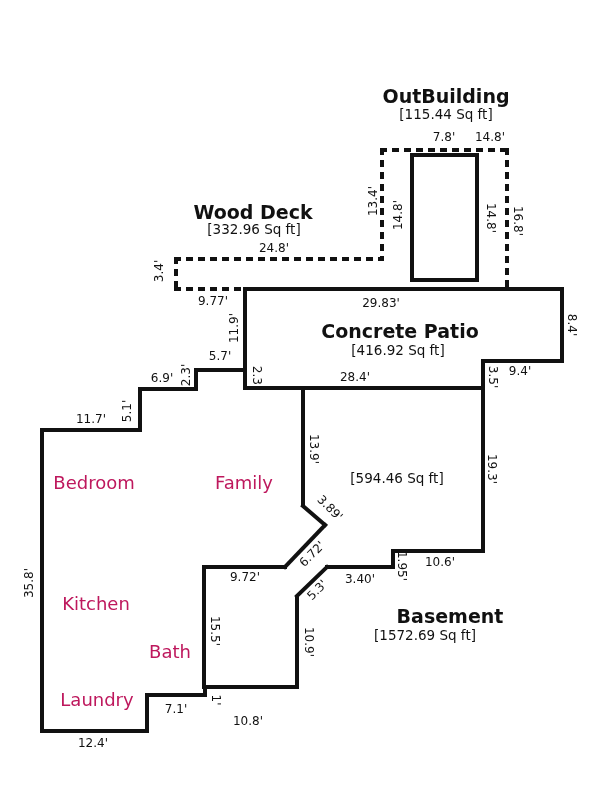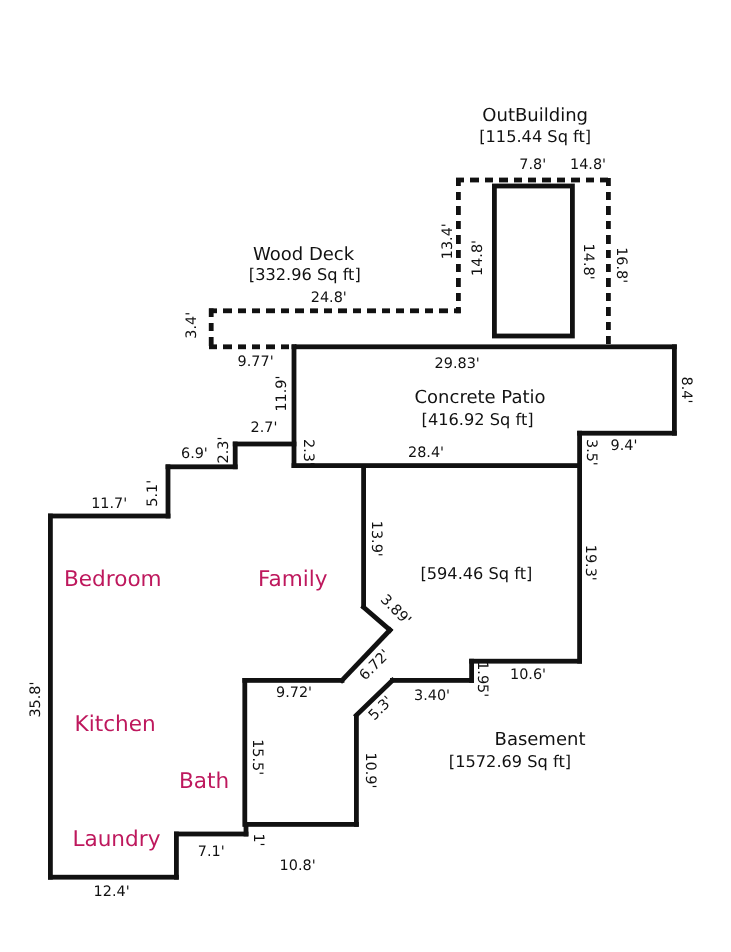--- a/index.html
+++ b/index.html
@@ -11,21 +11,21 @@
   .w{position:absolute;background:var(--wall,#111);}
   
   .dh{position:absolute;height:4px;background:repeating-linear-gradient(to right,var(--wall,#111) 0 7px,transparent 7px 12px);}
   .dv{position:absolute;width:4px;background:repeating-linear-gradient(to bottom,var(--wall,#111) 0 7px,transparent 7px 12px);}
   .outb-rect{position:absolute;left:410px;top:153px;width:69px;height:129px;border:4px solid var(--wall,#111);box-sizing:border-box;background:#fff;}
   .svg-overlay{position:absolute;left:0;top:0;pointer-events:none;}
   
   .dim,.room,.atitle,.asqft{position:absolute;white-space:nowrap;transform:translate(-50%,-50%);line-height:1;}
   .dim{font-size:12px;}
   .room{font-size:18px;color:#be185d;}
-  .atitle{font-size:15px;font-weight:normal;}
+  .atitle{font-size:19px;font-weight:bold;}
   .asqft{font-size:13.5px;}
   .ccw{transform:translate(-50%,-50%) rotate(-90deg);}
   .cw{transform:translate(-50%,-50%) rotate(90deg);}
   .r45{transform:translate(-50%,-50%) rotate(45deg);}
   .rm45{transform:translate(-50%,-50%) rotate(-45deg);}
   
   .logo{position:absolute;left:2px;top:757px;width:114px;height:35px;background:var(--logo-bg,#4a4a48);
         display:flex;flex-direction:column;align-items:center;justify-content:flex-end;padding-bottom:2px;box-sizing:border-box;}
   .brand{font-family:"Liberation Sans",sans-serif;font-size:17px;font-weight:bold;letter-spacing:.5px;line-height:1;color:var(--logo-white,#f2f1ef);}
   .brand .mls{color:var(--logo-accent,#b19c85);}
@@ -97,21 +97,21 @@
   <div class="dim" style="left:490px;top:137px;">14.8'</div>
   <div class="dim ccw" style="left:373px;top:201px;">13.4'</div>
   <div class="dim ccw" style="left:398px;top:215px;">14.8'</div>
   <div class="dim cw" style="left:491px;top:218px;">14.8'</div>
   <div class="dim cw" style="left:518px;top:221px;">16.8'</div>
   <div class="dim" style="left:274px;top:248px;">24.8'</div>
   <div class="dim ccw" style="left:159px;top:271px;">3.4'</div>
   <div class="dim" style="left:213px;top:301px;">9.77'</div>
   <div class="dim" style="left:381px;top:303px;">29.83'</div>
   <div class="dim ccw" style="left:234px;top:328px;">11.9'</div>
-  <div class="dim" style="left:220px;top:356px;">2.7'</div>
+  <div class="dim" style="left:220px;top:356px;">5.7'</div>
   <div class="dim cw" style="left:257px;top:377px;">2.3'</div>
   <div class="dim cw" style="left:572px;top:325px;">8.4'</div>
   <div class="dim" style="left:520px;top:371px;">9.4'</div>
   <div class="dim cw" style="left:493px;top:377px;">3.5'</div>
   <div class="dim" style="left:355px;top:377px;">28.4'</div>
   <div class="dim" style="left:162px;top:378px;">6.9'</div>
   <div class="dim ccw" style="left:186px;top:375px;">2.3'</div>
   <div class="dim ccw" style="left:127px;top:411px;">5.1'</div>
   <div class="dim" style="left:91px;top:419px;">11.7'</div>
   <div class="dim cw" style="left:314px;top:449px;">13.9'</div>

